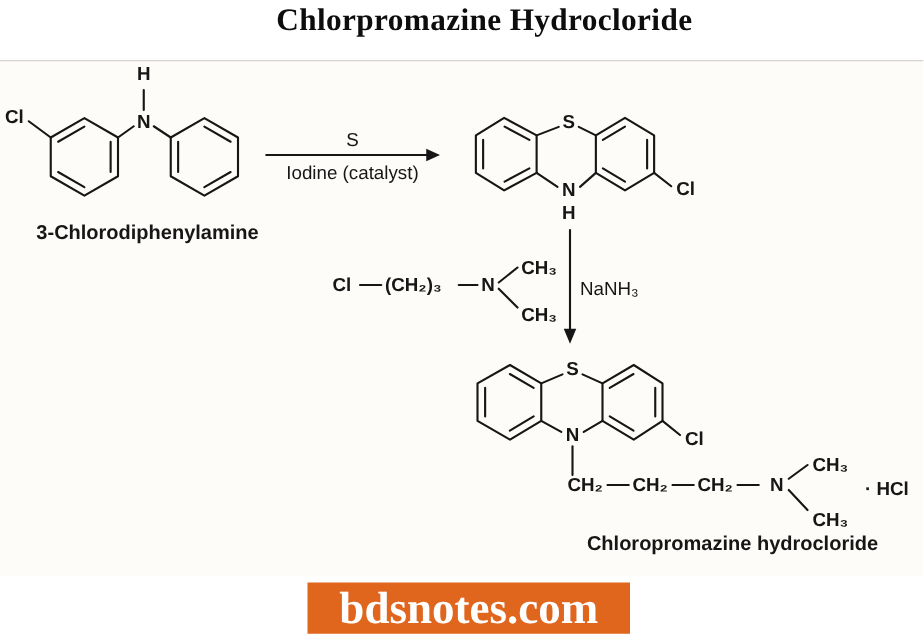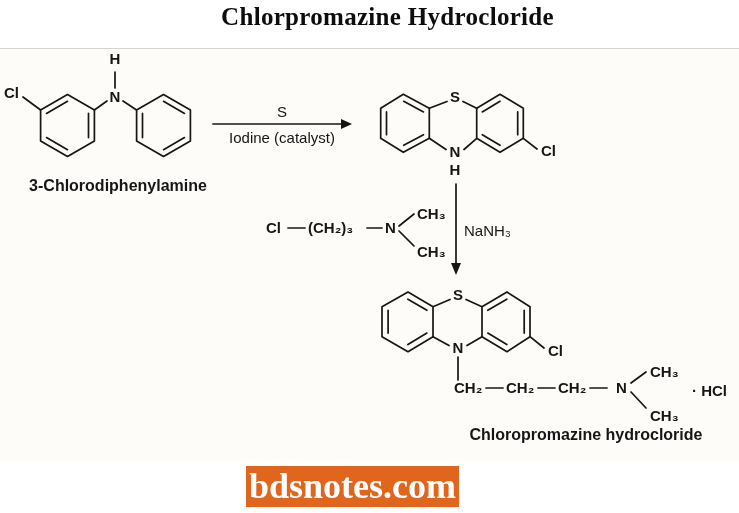--- a/index.html
+++ b/index.html
@@ -10,21 +10,21 @@
          font-size:25px;color:#0d0d0d;letter-spacing:.3px;}
   svg.scheme{position:absolute;left:0;top:0;}
   .scheme path{fill:none;stroke:#161616;stroke-width:1.7;stroke-linejoin:round;stroke-linecap:round;}
   .scheme .head{fill:#161616;stroke:none;}
   .scheme .scan-line{stroke:#d6d3ce;stroke-width:1;}
   .scheme text{font-family:"Liberation Sans","DejaVu Sans",sans-serif;font-size:15px;
                font-weight:700;fill:#161616;}
   .scheme text.mid{text-anchor:middle;}
   .scheme text.rg{font-weight:400;}
   .scheme text.name{font-size:16px;}
-  .logo{position:absolute;left:246px;top:466px;width:213px;height:41px;background:#e0661e;
+  .logo{position:absolute;left:246px;top:466px;width:258px;height:41px;background:#e0661e;
         color:#ffffff;font-family:"Liberation Serif","DejaVu Serif",serif;font-weight:700;
         font-size:36px;line-height:40px;text-align:center;}
 </style>
 </head>
 <body>
 
 <div class="page">
 
   <div class="title">Chlorpromazine Hydrocloride</div>
 

